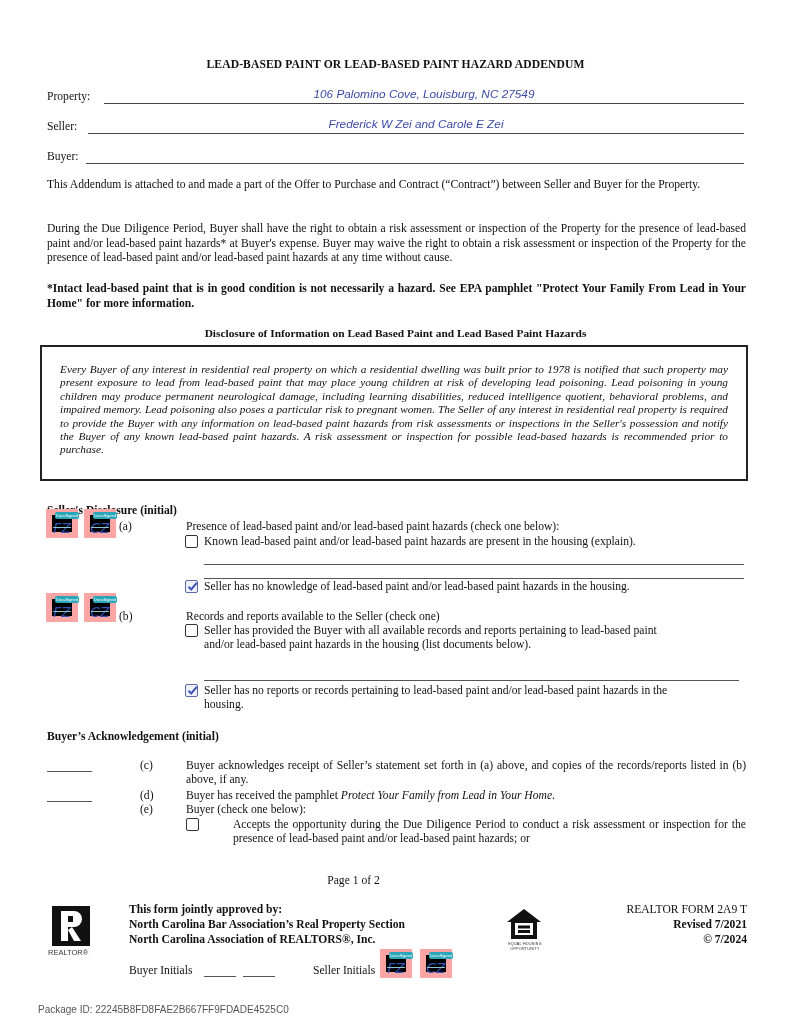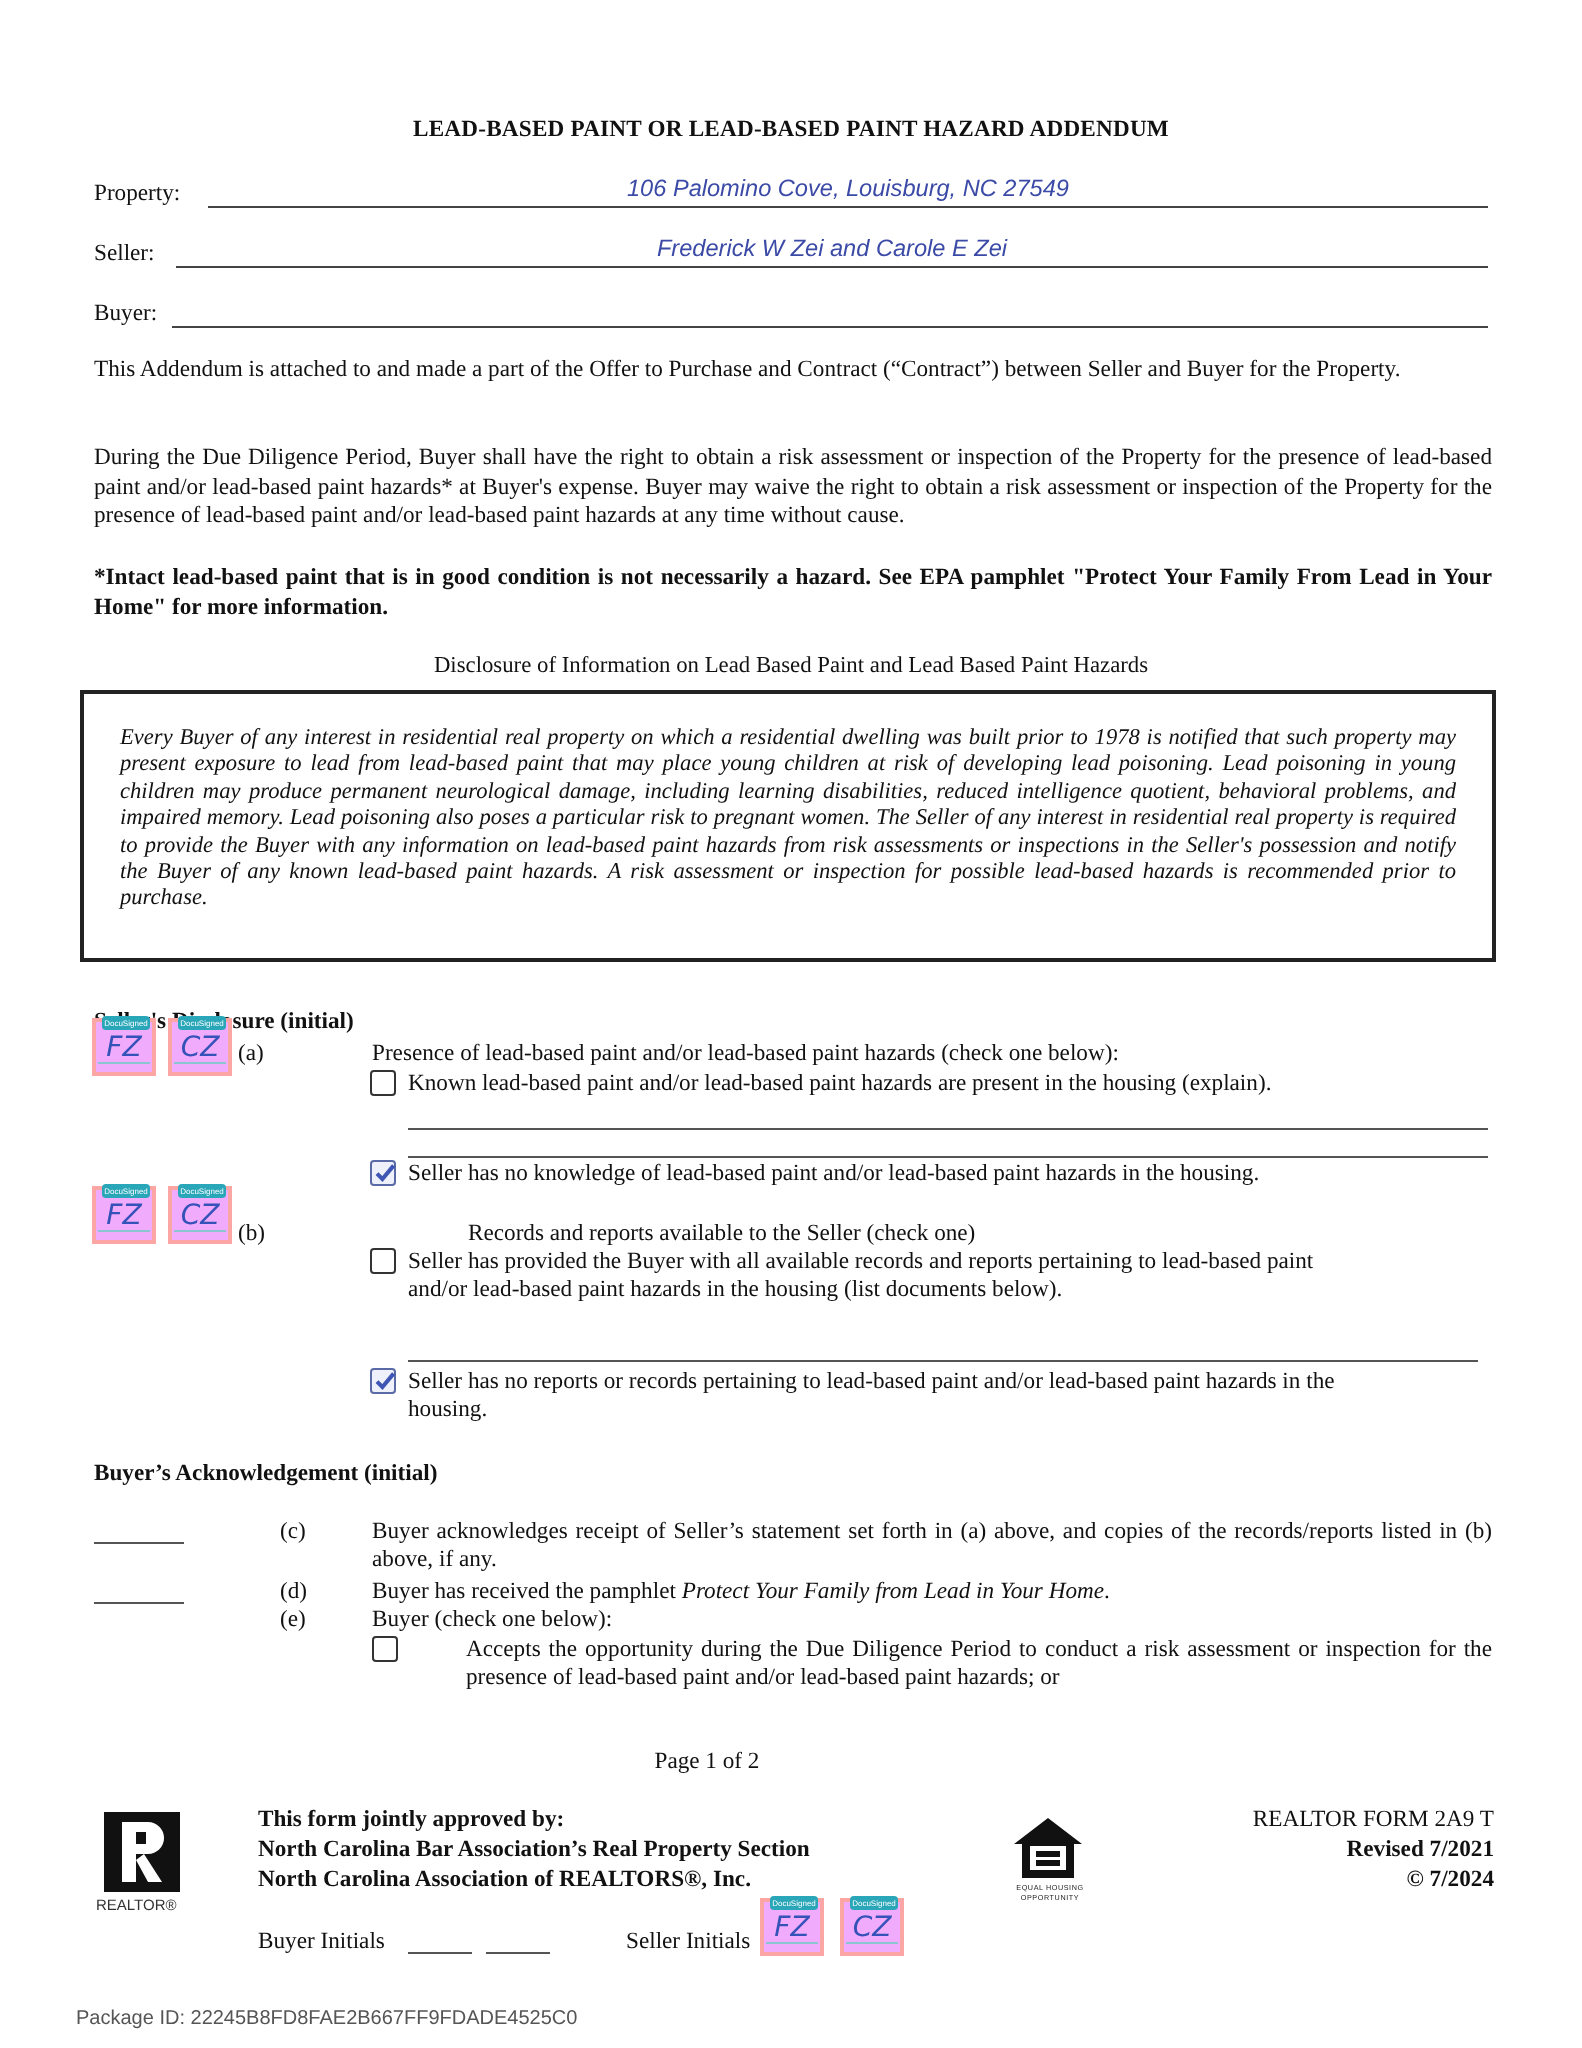--- a/index.html
+++ b/index.html
@@ -7,32 +7,32 @@
     width: 791px; height: 1024px; position: relative; overflow: hidden;
     font-family: "Liberation Serif", serif; color: #111; font-size: 11.6px;
   }
   .abs { position: absolute; }
   .title { top: 58px; left: 0; width: 791px; text-align: center; font-weight: bold; font-size: 11.6px; letter-spacing: 0.1px; }
   .field-label { font-size: 11.6px; }
   .field-line { border-bottom: 1px solid #444; height: 14px; }
   .field-value { font-family: "Liberation Sans", sans-serif; font-style: italic; color: #3b4aa6; font-size: 11.8px; text-align: center; position: absolute; top: -2px; left: 0; right: 0; }
   p.para { margin: 0; line-height: 14.5px; text-align: justify; font-size: 11.6px; }
   .bold { font-weight: bold; }
-  .disclosure-heading { top: 327px; left: 0; width: 791px; text-align: center; font-weight: normal; font-size: 11.4px; }
+  .disclosure-heading { top: 327px; left: 0; width: 791px; text-align: center; font-weight: bold; font-size: 11.4px; }
   .warning-box { top: 345px; left: 40px; width: 708px; height: 136px; border: 2px solid #222; box-sizing: border-box; padding: 4px 6px; }
   .warning-title { font-weight: bold; font-size: 11.6px; line-height: 13px; }
   .warning-text { font-style: italic; font-size: 11.3px; line-height: 13.4px; text-align: justify; margin: 12px; }
   .section-heading { font-weight: bold; font-size: 11.6px; }
   .letter { font-size: 11.6px; }
   .item-text { font-size: 11.6px; line-height: 14px; }
   .cb { width: 13px; height: 13px; border: 1.2px solid #333; border-radius: 2px; box-sizing: border-box; background: #fff; display: inline-block; position: relative; }
   .cb.checked { border-color: #5a6aa6; background: #eef1fb; }
   .cb svg { position: absolute; left: 0px; top: -1px; }
   .hline { border-bottom: 1px solid #555; height: 0; }
-  .stamp { width: 32px; height: 29px; border: 2px solid #fca5a5; box-sizing: border-box; background: #f0abfc; position: absolute; }
+  .stamp { width: 32px; height: 29px; border: 6px solid #fca5a5; box-sizing: border-box; background: #000000; position: absolute; }
   .stamp-tag { position: absolute; top: -3px; left: 3px; width: 24px; height: 7px; background: #29a6b8; border-radius: 2px; color: #fff; font-family: "Liberation Sans", sans-serif; font-size: 4px; line-height: 7px; text-align: center; }
   .stamp-init { position: absolute; top: 5px; left: 0; right: 0; text-align: center; font-family: "DejaVu Sans", sans-serif; font-style: italic; color: #3452b8; font-size: 14px; line-height: 16px; }
   .stamp-foot { position: absolute; bottom: 1px; left: 1px; right: 1px; border-top: 1px solid #8ac6d0; height: 3px; }
   .footer-bold { font-weight: bold; font-size: 11.6px; line-height: 14.5px; }
   .package { font-family: "Liberation Sans", sans-serif; font-size: 10px; color: #555; }
 </style>
 </head>
 <body>
 
 <div class="abs title">LEAD-BASED PAINT OR LEAD-BASED PAINT HAZARD ADDENDUM</div>
@@ -103,21 +103,21 @@
   <div class="stamp-tag">DocuSigned</div>
   <div class="stamp-init">FZ</div>
   <div class="stamp-foot"></div>
 </div>
 <div class="stamp" style="top:593px;left:84px;">
   <div class="stamp-tag">DocuSigned</div>
   <div class="stamp-init">CZ</div>
   <div class="stamp-foot"></div>
 </div>
 <div class="abs letter" style="top:610px;left:119px;">(b)</div>
-<div class="abs item-text" style="top:610px;left:186px;margin-left:48px;">Records and reports available to the Seller (check one)</div>
+<div class="abs item-text" style="top:610px;left:186px;">Records and reports available to the Seller (check one)</div>
 
 <div class="abs" style="top:624px;left:185px;">
   <span class="cb"></span>
 </div>
 <div class="abs item-text" style="top:624px;left:204px;width:460px;">Seller has provided the Buyer with all available records and reports pertaining to lead-based paint and/or lead-based paint hazards in the housing (list documents below).</div>
 <div class="abs hline" style="top:680px;left:204px;width:535px;"></div>
 
 <div class="abs" style="top:684px;left:185px;">
   <span class="cb checked">
     <svg width="13" height="13" viewBox="0 0 13 13">

